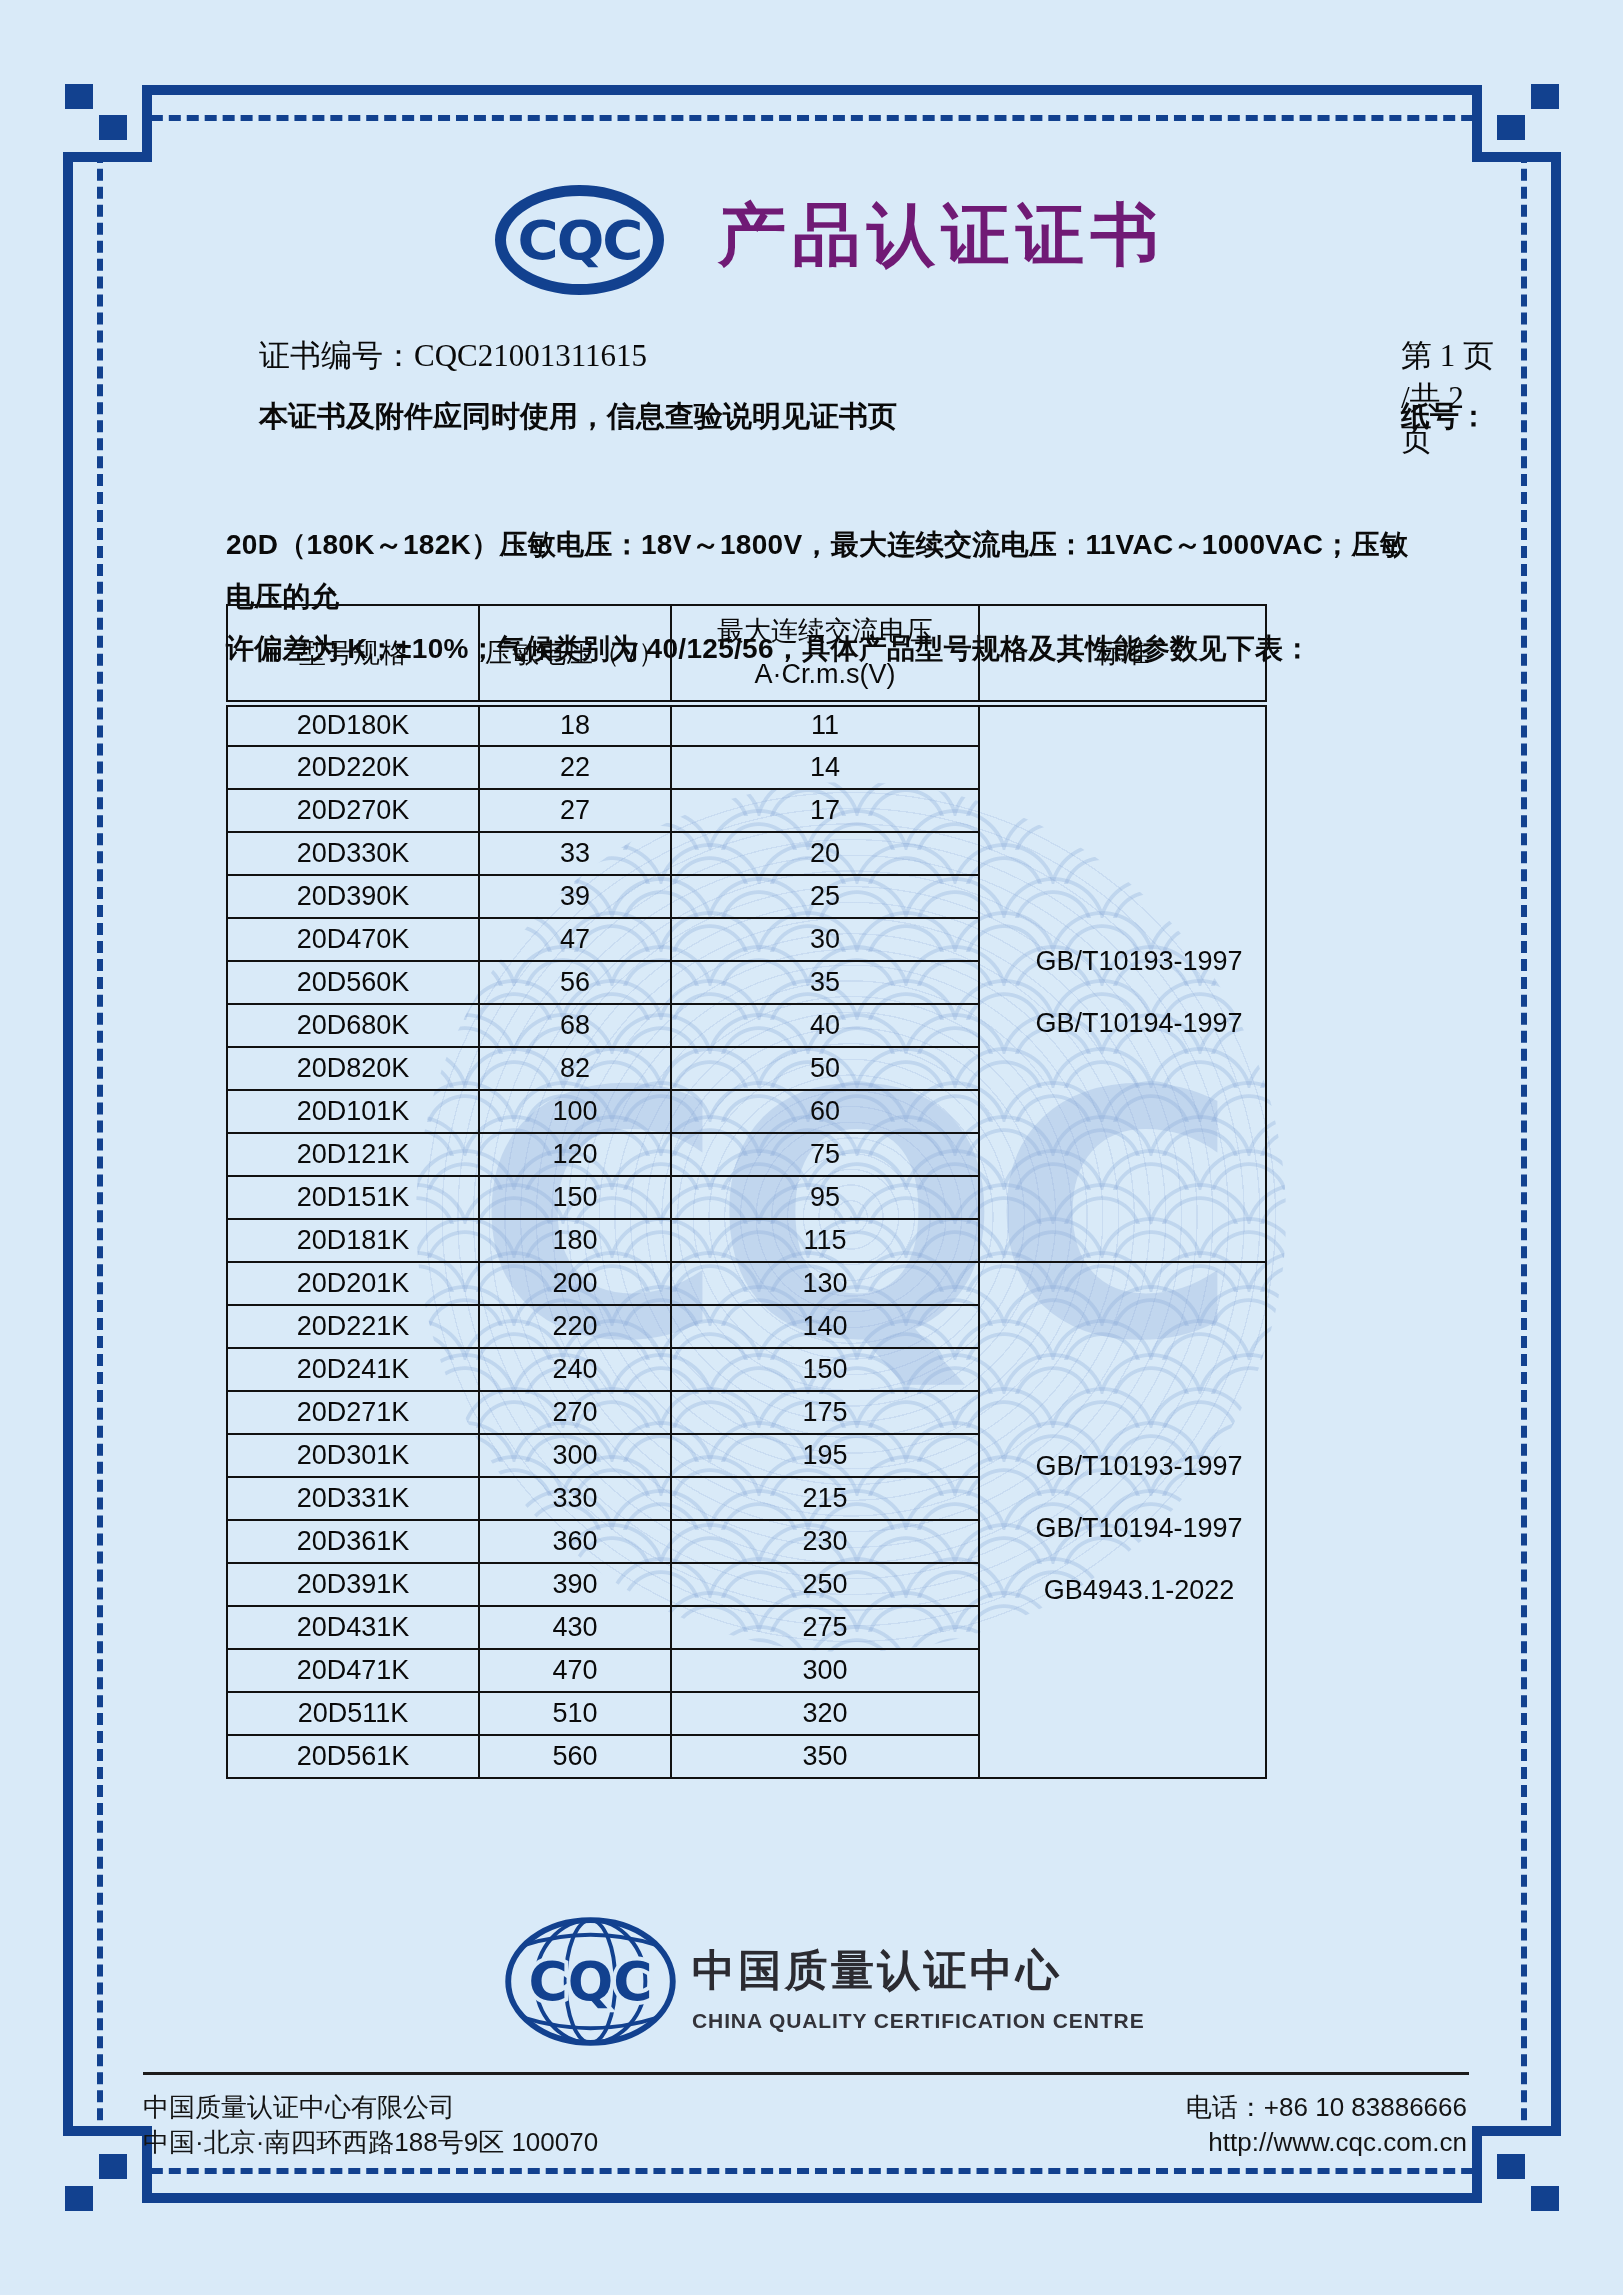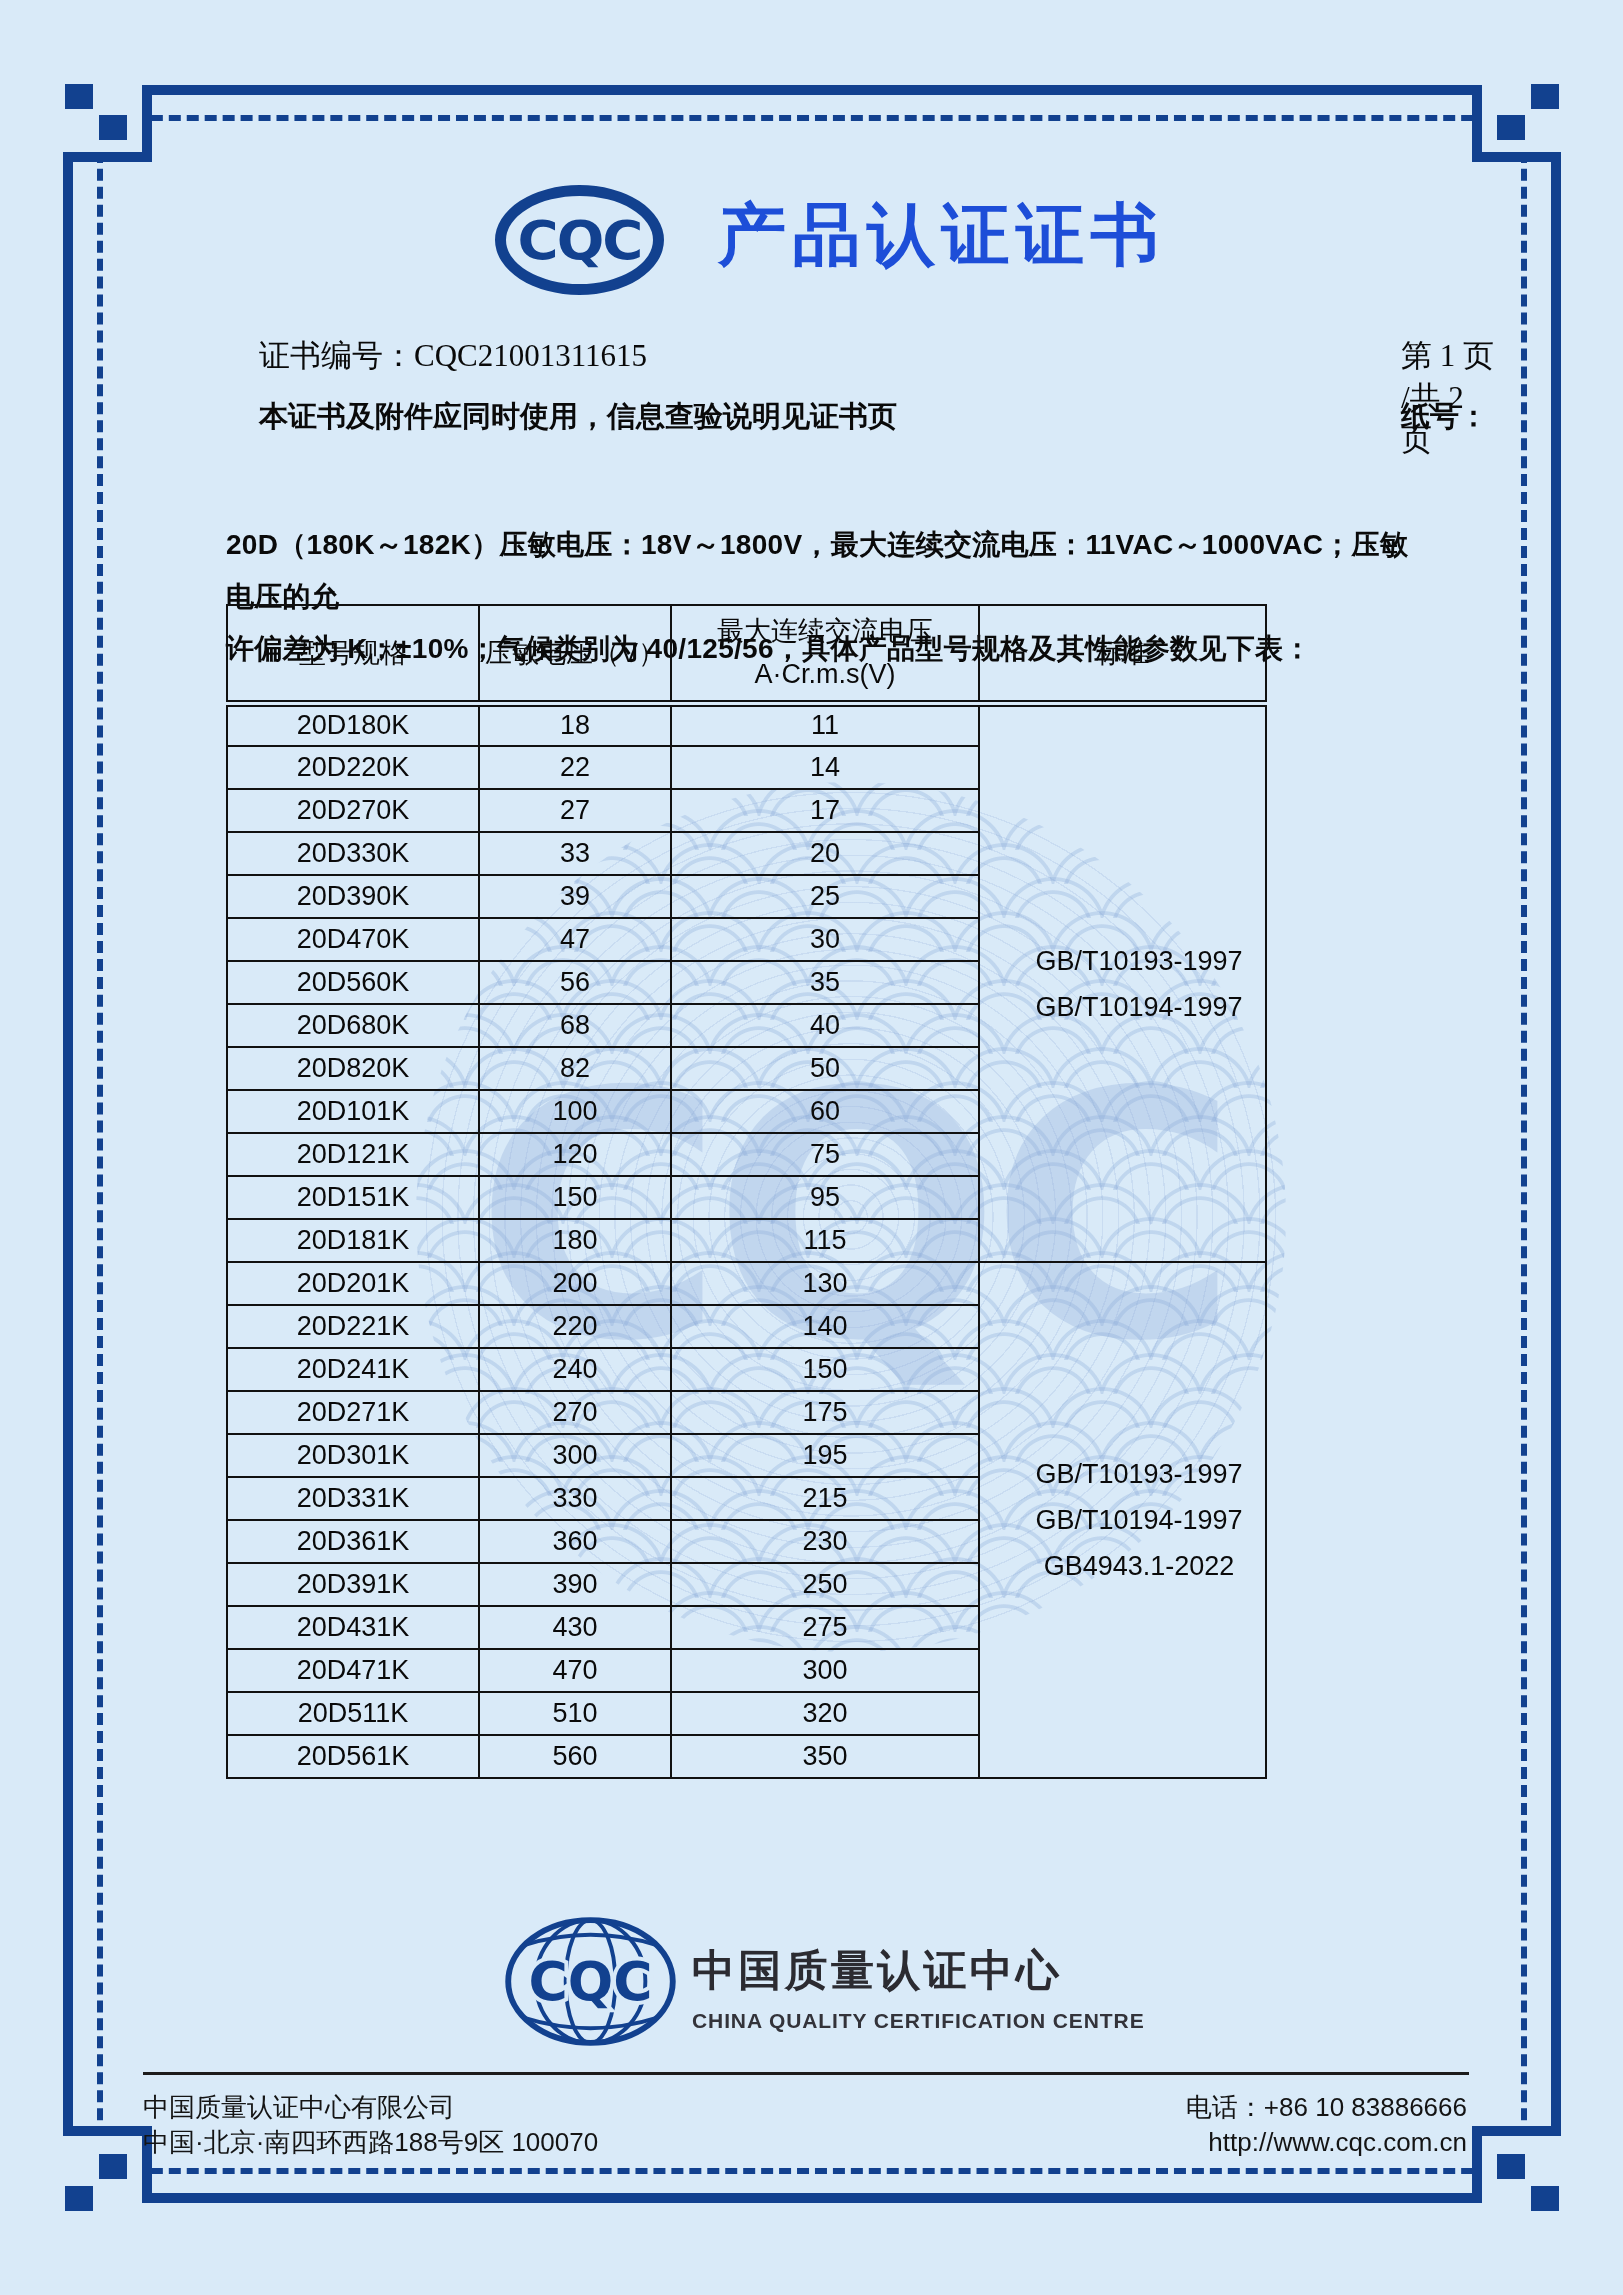--- a/index.html
+++ b/index.html
@@ -42,21 +42,21 @@
     border:11px solid #12418f; border-radius:50%;
     display:flex; align-items:center; justify-content:center;
   }
   .cqc-oval span {
     font-weight:900; font-size:56px; color:#12418f; letter-spacing:-2px;
     transform:scaleY(.95);
     font-family:"DejaVu Sans","Liberation Sans",sans-serif;
   }
   .page-title {
     position:absolute; left:718px; top:190px;
-    font-size:68px; font-weight:700; letter-spacing:6.5px; color:#1d4ed8;
+    font-size:68px; font-weight:700; letter-spacing:6.5px; color:#701a75;
   }
   
   .meta-row { position:absolute; left:215px; width:1240px; display:flex;margin-left:44px; }
   .meta-serif { font-family:"Liberation Serif","DejaVu Serif",serif; font-size:31px; }
   .meta-bold  { font-size:29px; font-weight:700; }
   .meta-right { position:absolute; left:1142px; top:0; }
   
   .description {
     position:absolute; left:226px; top:519px; width:1197px;
     font-size:28px; font-weight:700; line-height:52px; letter-spacing:0.3px;
@@ -67,21 +67,21 @@
     border-collapse:collapse; table-layout:fixed; width:1038px;
     font-size:27px; font-weight:500;
   }
   table.spec th, table.spec td {
     border:2px solid #111; text-align:center; font-weight:500;
     background:transparent; padding:0;
   }
   table.spec th { height:98px; border-bottom:7.2px double #111; }
   table.spec td { height:43px; }
   td.standards-cell { text-align:left; vertical-align:middle; }
-  td.standards-cell .std-line { padding-left:33px; line-height:46px; }
+  td.standards-cell .std-line { padding-left:33px; line-height:46px;margin-top:16px; }
   .ac-header div { line-height:43px; }
   
   .globe { position:absolute; left:503px; top:1916px; }
   .brand-text { position:absolute; left:692px; top:1942px; }
   .brand-cn { font-size:43px; font-weight:700; letter-spacing:3.3px; color:#2b2b31; }
   .brand-en { margin-top:9.2px; font-size:21px; font-weight:700; letter-spacing:0.9px; color:#33333a; }
   
   .footer-sep { position:absolute; left:143px; top:2072px; width:1326px; height:2.6px; background:#1c1c1c; }
   .footer-left { position:absolute; left:143px; top:2090px; font-size:26px; font-weight:500; line-height:35px; color:#141414; }
   .footer-right { position:absolute; right:156px; top:2090px; font-size:26px; font-weight:500; line-height:35px; color:#141414; text-align:right;margin-left:44px; }

